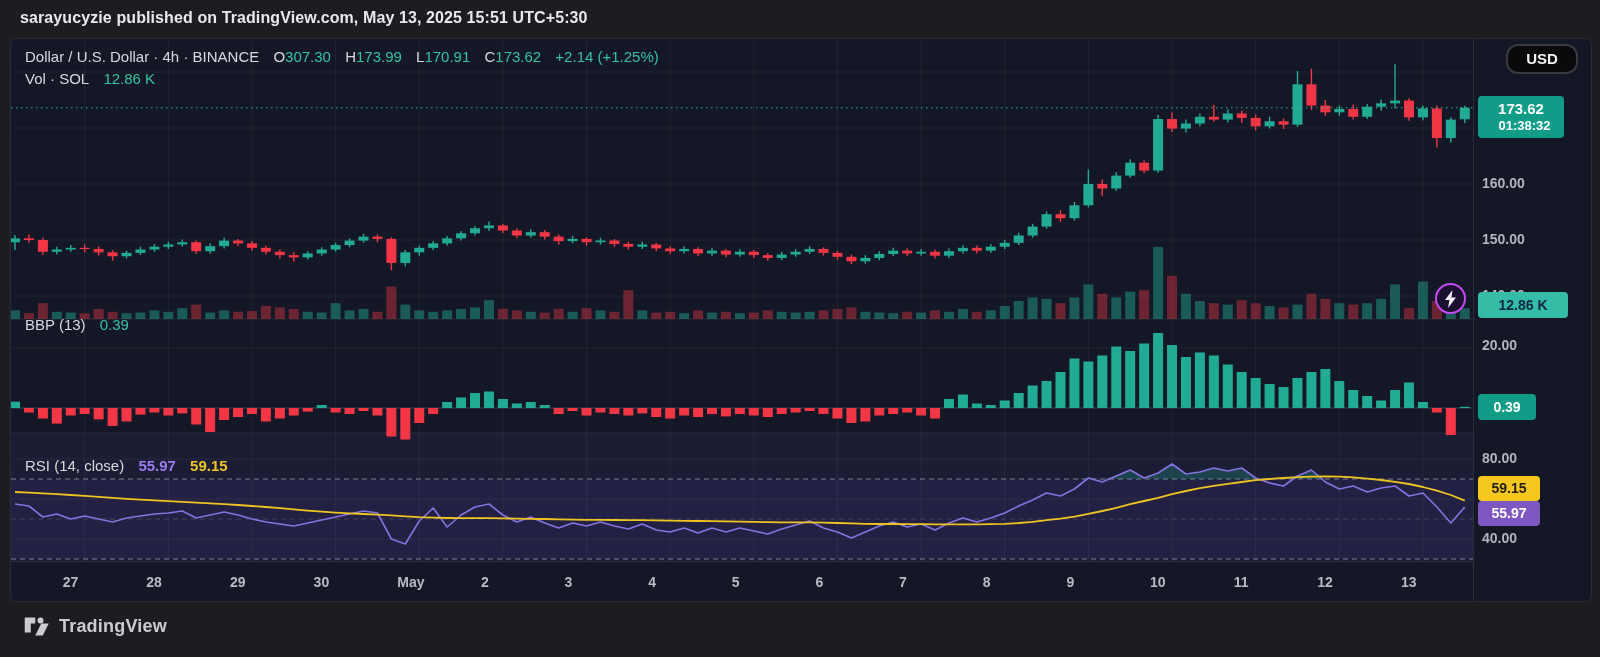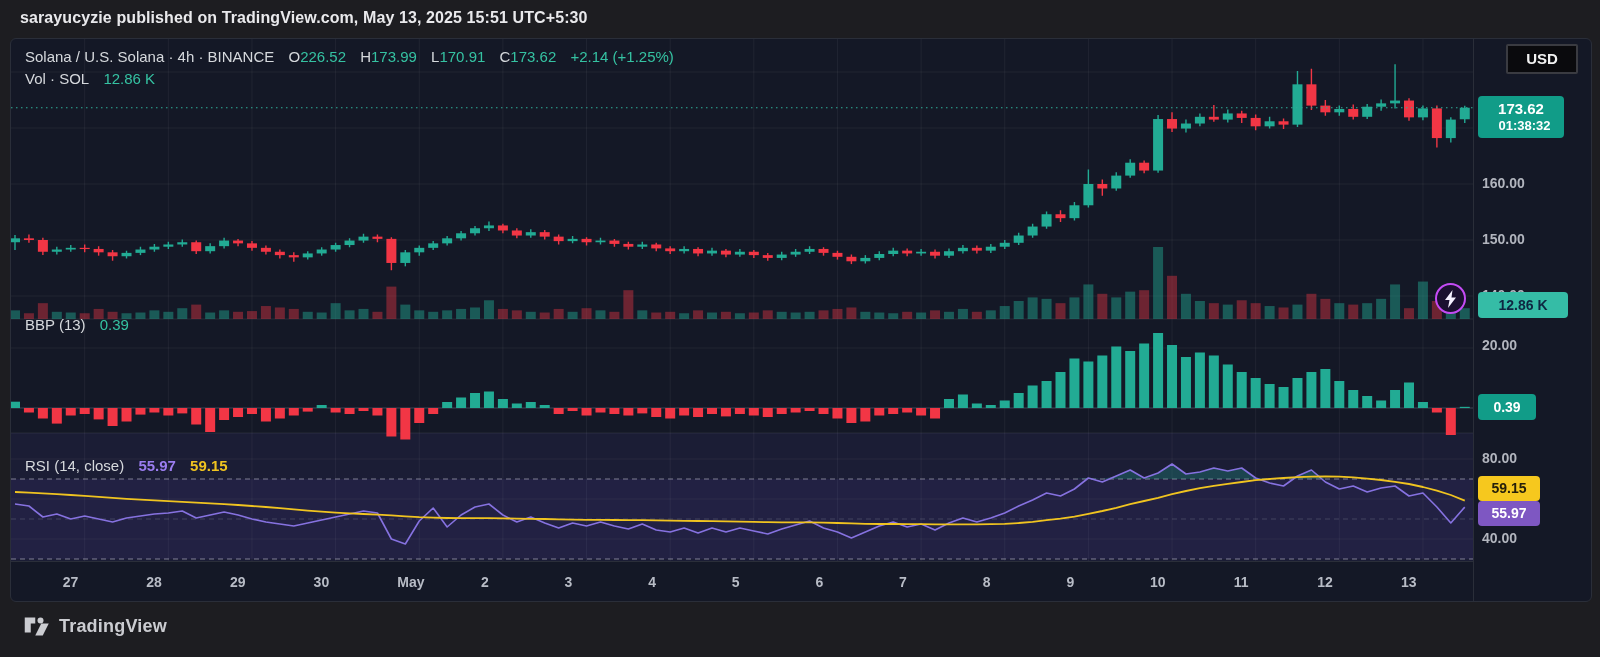--- a/index.html
+++ b/index.html
@@ -14,21 +14,21 @@
   .legend { position:absolute; font-size:15px; color:#d6d9dd; z-index:5; white-space:nowrap; }
   .legend .dim { color:#d6d9dd; }
   .legend .grn { color:#35c2a2; }
   .legend .pur { color:#9b7df0; font-weight:700; }
   .legend .yel { color:#f0c420; font-weight:700; }
   .legend .sp { display:inline-block; width:10px; }
   .scale { position:absolute; left:1462px; top:0; width:120px; height:562px;
     border-left:1px solid #2a2e39; z-index:6; }
   .tick { position:absolute; left:8px; font-size:14px; font-weight:600; color:#b2b5be; }
   .usd-btn { position:absolute; left:32px; top:5px; width:72px; height:30px; background:#0a0a0d;
-    border:2px solid #3a3b41; border-radius:2px; color:#f2f2f2; font-size:15px; font-weight:700;
+    border:2px solid #3a3b41; border-radius:12px; color:#f2f2f2; font-size:15px; font-weight:700;
     text-align:center; line-height:26px; cursor:pointer; z-index:8; }
   .badge { position:absolute; left:4px; border-radius:4px; text-align:center; z-index:7; }
   .price-badge { top:57px; width:86px; background:#119c88; color:#fff; padding:3px 0 4px; }
   .price-badge .p1 { font-size:15px; font-weight:700; line-height:19px; }
   .price-badge .p2 { font-size:13px; font-weight:600; line-height:16px;padding-left:7px; }
   .vol-badge { top:253px; width:90px; height:26px; background:#35bca6; color:#0e2742;
     font-size:14px; font-weight:700; line-height:26px; }
   .bbp-badge { top:355px; width:58px; height:26px; background:#119c88; color:#fff;
     font-size:14px; font-weight:700; line-height:26px; }
   .rsi-ma-badge { top:437px; width:62px; height:25px; background:#f6c81e; color:#26200a;
@@ -511,22 +511,22 @@
       <rect x="1448.76" y="367.83" width="10" height="1.17" fill="#22ab94"></rect>
       <line x1="0" y1="440" x2="1462" y2="440" stroke="rgba(225,225,235,0.5)" stroke-dasharray="5 4"></line>
       <line x1="0" y1="480" x2="1462" y2="480" stroke="rgba(225,225,235,0.18)" stroke-dasharray="5 4"></line>
       <line x1="0" y1="520" x2="1462" y2="520" stroke="rgba(225,225,235,0.5)" stroke-dasharray="5 4"></line>
       <path d="M 4 440 L 4 440 L 17.939999999999998 440 L 31.88 440 L 45.82 440 L 59.76 440 L 73.7 440 L 87.64 440 L 101.58 440 L 115.52 440 L 129.45999999999998 440 L 143.4 440 L 157.34 440 L 171.28 440 L 185.22 440 L 199.16 440 L 213.1 440 L 227.04 440 L 240.98 440 L 254.92 440 L 268.86 440 L 282.8 440 L 296.74 440 L 310.68 440 L 324.62 440 L 338.56 440 L 352.5 440 L 366.44 440 L 380.38 440 L 394.32 440 L 408.26 440 L 422.2 440 L 436.14 440 L 450.08 440 L 464.02 440 L 477.96 440 L 491.9 440 L 505.84 440 L 519.78 440 L 533.72 440 L 547.66 440 L 561.6 440 L 575.54 440 L 589.48 440 L 603.42 440 L 617.36 440 L 631.3 440 L 645.24 440 L 659.18 440 L 673.12 440 L 687.06 440 L 701 440 L 714.9399999999999 440 L 728.88 440 L 742.8199999999999 440 L 756.76 440 L 770.6999999999999 440 L 784.64 440 L 798.5799999999999 440 L 812.52 440 L 826.4599999999999 440 L 840.4 440 L 854.3399999999999 440 L 868.28 440 L 882.2199999999999 440 L 896.16 440 L 910.1 440 L 924.04 440 L 937.98 440 L 951.92 440 L 965.86 440 L 979.8 440 L 993.74 440 L 1007.68 440 L 1021.62 440 L 1035.56 440 L 1049.5 440 L 1063.44 440 L 1077.3799999999999 439 L 1091.32 440 L 1105.26 437 L 1119.2 431 L 1133.1399999999999 439 L 1147.08 434 L 1161.02 425 L 1174.96 435 L 1188.8999999999999 433 L 1202.84 429 L 1216.78 432 L 1230.72 429 L 1244.6599999999999 439 L 1258.6 440 L 1272.54 440 L 1286.48 437 L 1300.4199999999998 431 L 1314.36 440 L 1328.3 440 L 1342.24 440 L 1356.18 440 L 1370.12 440 L 1384.06 440 L 1398 440 L 1411.94 440 L 1425.8799999999999 440 L 1439.82 440 L 1453.76 440 L 1453.76 440 Z" fill="rgba(34,171,148,0.28)"></path>
       <polyline points="4,465.0 17.939999999999998,467.0 31.88,478.0 45.82,475.0 59.76,480.0 73.7,477.0 87.64,480.0 101.58,483.0 115.52,479.0 129.45999999999998,477.0 143.4,475.0 157.34,474.0 171.28,472.0 185.22,479.0 199.16,476.0 213.1,473.0 227.04,476.0 240.98,480.0 254.92,483.0 268.86,485.0 282.8,487.0 296.74,484.0 310.68,481.0 324.62,478.0 338.56,475.0 352.5,472.0 366.44,474.0 380.38,500.0 394.32,505.0 408.26,482.0 422.2,469.0 436.14,488.0 450.08,476.0 464.02,468.0 477.96,465.0 491.9,476.0 505.84,483.0 519.78,478.0 533.72,484.0 547.66,489.0 561.6,484.0 575.54,487.0 589.48,483.0 603.42,487.0 617.36,490.0 631.3,485.0 645.24,491.0 659.18,493.0 673.12,489.0 687.06,494.0 701,489.0 714.9399999999999,493.0 728.88,489.0 742.8199999999999,492.0 756.76,495.0 770.6999999999999,490.0 784.64,486.0 798.5799999999999,482.0 812.52,489.0 826.4599999999999,493.0 840.4,499.0 854.3399999999999,493.0 868.28,487.0 882.2199999999999,483.0 896.16,488.0 910.1,485.0 924.04,491.0 937.98,484.0 951.92,479.0 965.86,483.0 979.8,479.0 993.74,474.0 1007.68,467.0 1021.62,461.0 1035.56,454.0 1049.5,457.0 1063.44,450.0 1077.3799999999999,439.0 1091.32,443.0 1105.26,437.0 1119.2,431.0 1133.1399999999999,439.0 1147.08,434.0 1161.02,425.0 1174.96,435.0 1188.8999999999999,433.0 1202.84,429.0 1216.78,432.0 1230.72,429.0 1244.6599999999999,439.0 1258.6,444.0 1272.54,447.0 1286.48,437.0 1300.4199999999998,431.0 1314.36,443.0 1328.3,450.0 1342.24,447.0 1356.18,453.0 1370.12,449.0 1384.06,447.0 1398,457.0 1411.94,454.0 1425.8799999999999,468.0 1439.82,484.0 1453.76,468.1" fill="none" stroke="#8672e0" stroke-width="1.6" stroke-linejoin="round"></polyline>
       <polyline points="4,453.0 17.939999999999998,453.6 31.88,454.4 45.82,455.2 59.76,456.0 73.7,456.8 87.64,457.8 101.58,458.8 115.52,459.8 129.45999999999998,460.6 143.4,461.4 157.34,462.2 171.28,462.8 185.22,463.6 199.16,464.4 213.1,465.2 227.04,466.0 240.98,467.0 254.92,468.0 268.86,469.2 282.8,470.4 296.74,471.6 310.68,472.6 324.62,473.6 338.56,474.4 352.5,475.0 366.44,475.6 380.38,476.4 394.32,477.4 408.26,478.2 422.2,478.6 436.14,479.0 450.08,479.2 464.02,479.2 477.96,479.2 491.9,479.4 505.84,479.6 519.78,479.8 533.72,480.0 547.66,480.4 561.6,480.6 575.54,480.8 589.48,480.8 603.42,481.0 617.36,481.2 631.3,481.2 645.24,481.4 659.18,481.6 673.12,481.8 687.06,482.0 701,482.2 714.9399999999999,482.4 728.88,482.6 742.8199999999999,482.8 756.76,483.2 770.6999999999999,483.4 784.64,483.4 798.5799999999999,483.4 812.52,483.6 826.4599999999999,484.0 840.4,484.4 854.3399999999999,484.8 868.28,485.0 882.2199999999999,485.0 896.16,485.2 910.1,485.2 924.04,485.4 937.98,485.4 951.92,485.4 965.86,485.4 979.8,485.2 993.74,484.8 1007.68,484.0 1021.62,482.8 1035.56,481.2 1049.5,479.6 1063.44,477.6 1077.3799999999999,474.8 1091.32,472.0 1105.26,468.8 1119.2,465.2 1133.1399999999999,462.0 1147.08,458.8 1161.02,455.2 1174.96,452.0 1188.8999999999999,449.2 1202.84,446.8 1216.78,444.8 1230.72,443.0 1244.6599999999999,441.2 1258.6,440.0 1272.54,439.0 1286.48,438.2 1300.4199999999998,437.6 1314.36,437.4 1328.3,437.6 1342.24,438.4 1356.18,439.6 1370.12,441.0 1384.06,442.8 1398,445.0 1411.94,448.0 1425.8799999999999,451.6 1439.82,456.0 1453.76,461.7" fill="none" stroke="#f0c420" stroke-width="1.8" stroke-linejoin="round"></polyline>
     </svg>
 
   <div class="legend" style="left:14px; top:9px;">
-    <span class="dim">Solana / U.S. Solana · 4h · BINANCE</span><span class="sp"></span>
-    <span class="dim">O</span><span class="grn">226.52</span><span class="sp"></span>
+    <span class="dim">Dollar / U.S. Dollar · 4h · BINANCE</span><span class="sp"></span>
+    <span class="dim">O</span><span class="grn">307.30</span><span class="sp"></span>
     <span class="dim">H</span><span class="grn">173.99</span><span class="sp"></span>
     <span class="dim">L</span><span class="grn">170.91</span><span class="sp"></span>
     <span class="dim">C</span><span class="grn">173.62</span><span class="sp"></span>
     <span class="grn">+2.14 (+1.25%)</span>
   </div>
   <div class="legend" style="left:14px; top:31px;">
     <span class="dim">Vol · SOL</span><span class="sp"></span>
     <span class="grn">12.86 K</span>
   </div>
   <div class="legend" style="left:14px; top:277px;">

